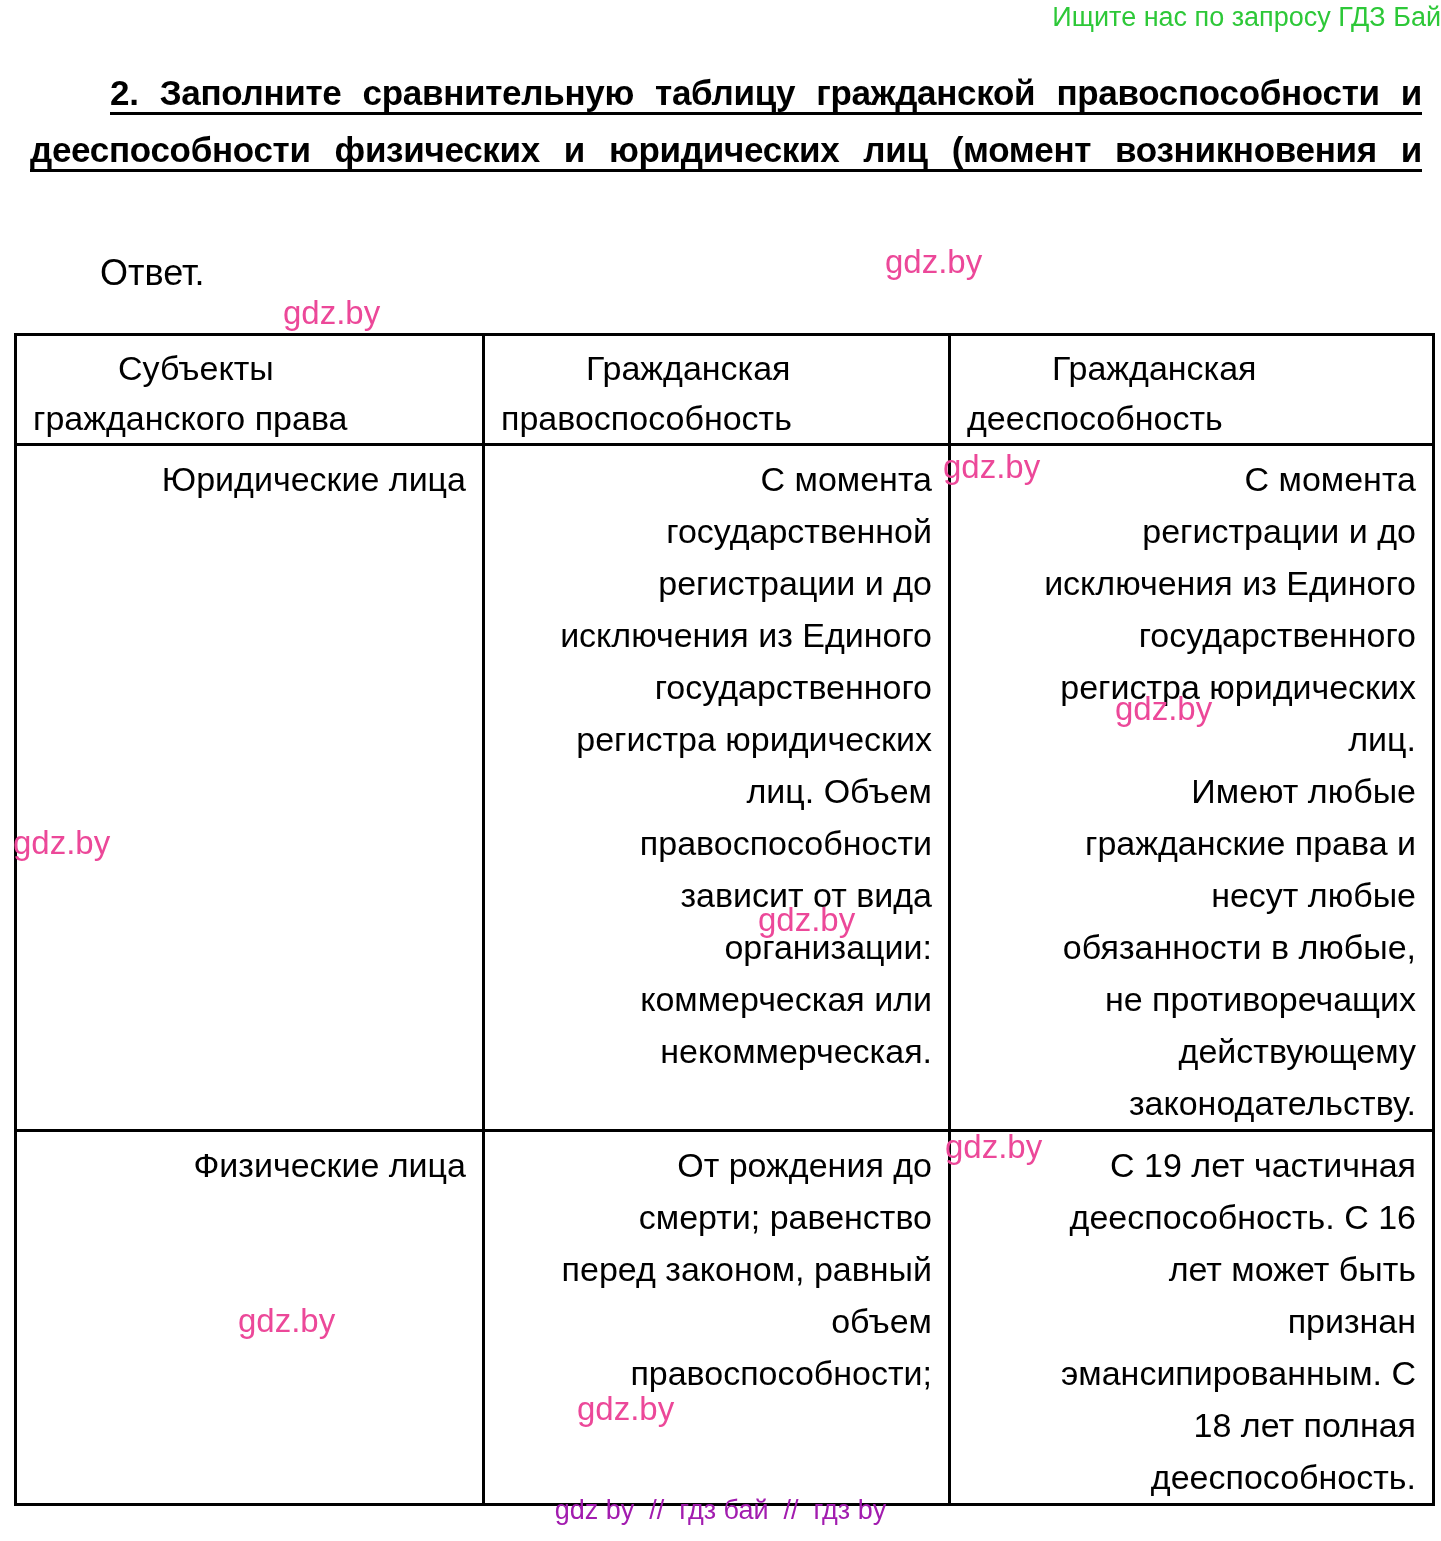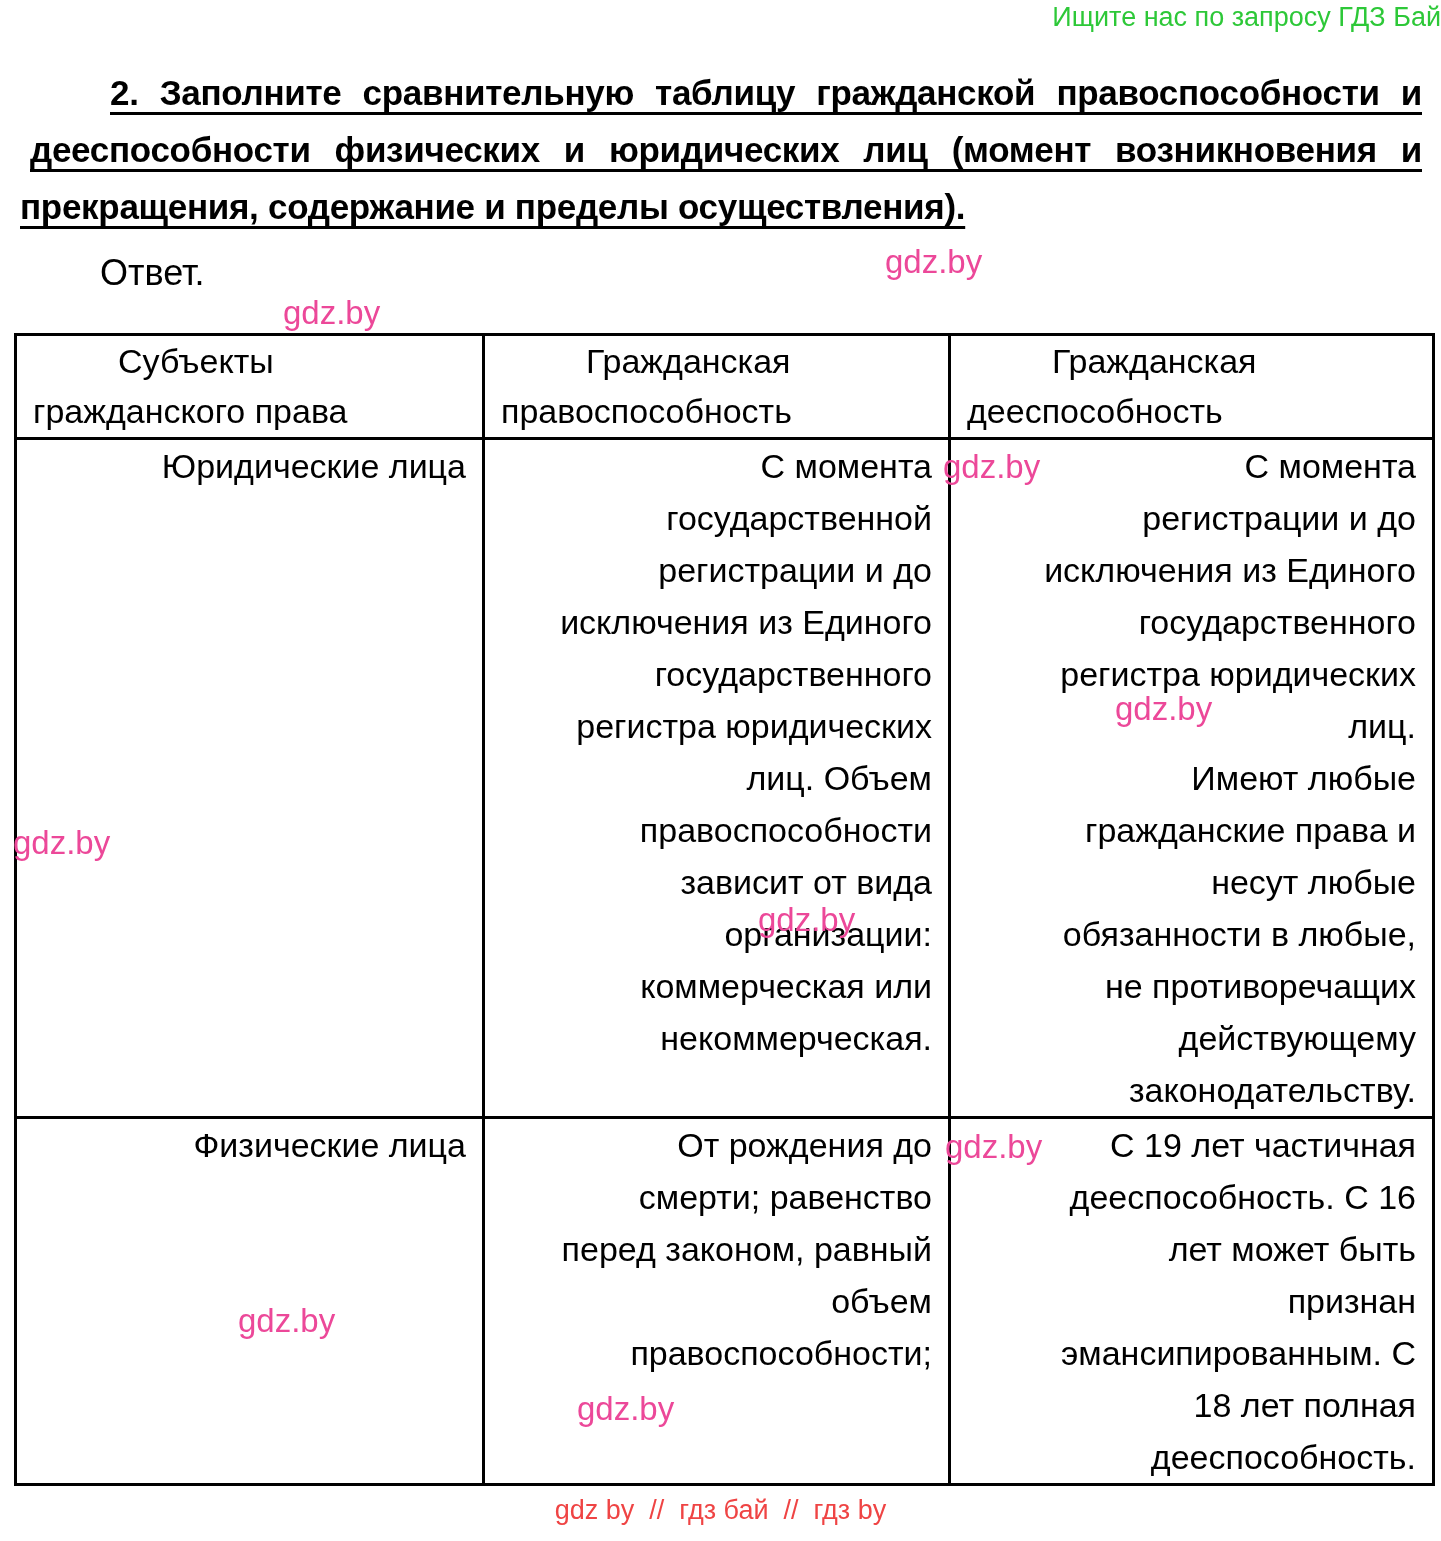--- a/index.html
+++ b/index.html
@@ -24,21 +24,21 @@
   .t-indent { text-indent:80px; }
   
   .answer { position:absolute; left:100px; top:252px; font-size:36px; }
   
   table.cmp {
     position:absolute; left:14px; top:333px; width:1418px;
     border-collapse:collapse; table-layout:fixed;
   }
   table.cmp th, table.cmp td {
     border:3px solid #000; vertical-align:top; text-align:left;
-    padding:0 16px 0 16px; font-weight:normal;
+    padding:7px 16px 0 16px; font-weight:normal;
   }
   th .line { font-size:34px; line-height:50px; }
   td .line { font-size:34px; line-height:52px;text-align:right; }
   .para .line:first-child { padding-left:85px; }
   tr.hdr   { height:104px; }
   tr.row1  { height:666px; }
   tr.row2  { height:343px; }
   
   .wm { position:absolute; font-size:33px; color:#ec4899; white-space:nowrap; z-index:5; }
   .wm-top       { left:885px;  top:243px; }
@@ -59,21 +59,20 @@
 </head>
 <body>
 
 <div class="page">
 
   <div class="promo" style="color: rgb(45, 200, 56);">Ищите нас по запросу ГДЗ Бай</div>
 
   <div class="title">
     <div class="t-line t-just t-indent">2. Заполните сравнительную таблицу гражданской правоспособности и</div>
     <div class="t-line t-just">дееспособности физических и юридических лиц (момент возникновения и</div>
-    <div class="t-line">прекращения, содержание и пределы осуществления).</div>
   </div>
 
   <div class="answer">Ответ.</div>
 
   <table class="cmp">
     <colgroup>
       <col style="width:468px">
       <col style="width:466px">
       <col style="width:484px">
     </colgroup>
@@ -175,15 +174,15 @@
   <span class="wm wm-top">gdz.by</span>
   <span class="wm wm-answer">gdz.by</span>
   <span class="wm wm-c3r1-a">gdz.by</span>
   <span class="wm wm-c3r1-b">gdz.by</span>
   <span class="wm wm-c1r1">gdz.by</span>
   <span class="wm wm-c2r1">gdz.by</span>
   <span class="wm wm-c3r2">gdz.by</span>
   <span class="wm wm-c1r2">gdz.by</span>
   <span class="wm wm-c2r2">gdz.by</span>
 
-  <div class="footer" style="color: #ef4444; text-align: center;">gdz by  //  гдз бай  //  гдз by</div>
+  <div class="footer" style="color: #a21caf; text-align: center;">gdz by  //  гдз бай  //  гдз by</div>
 
 </div>
 
 </body></html>

